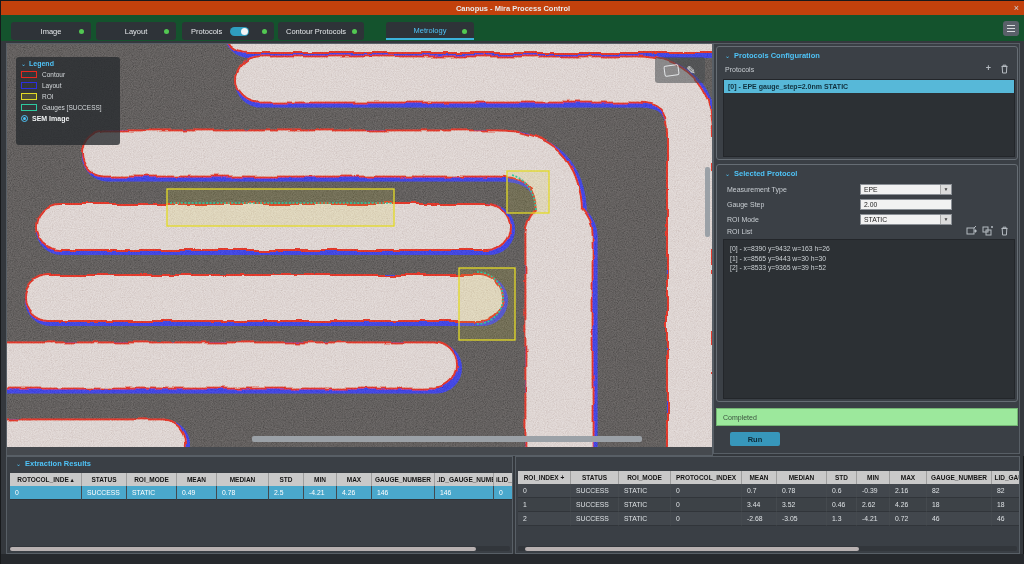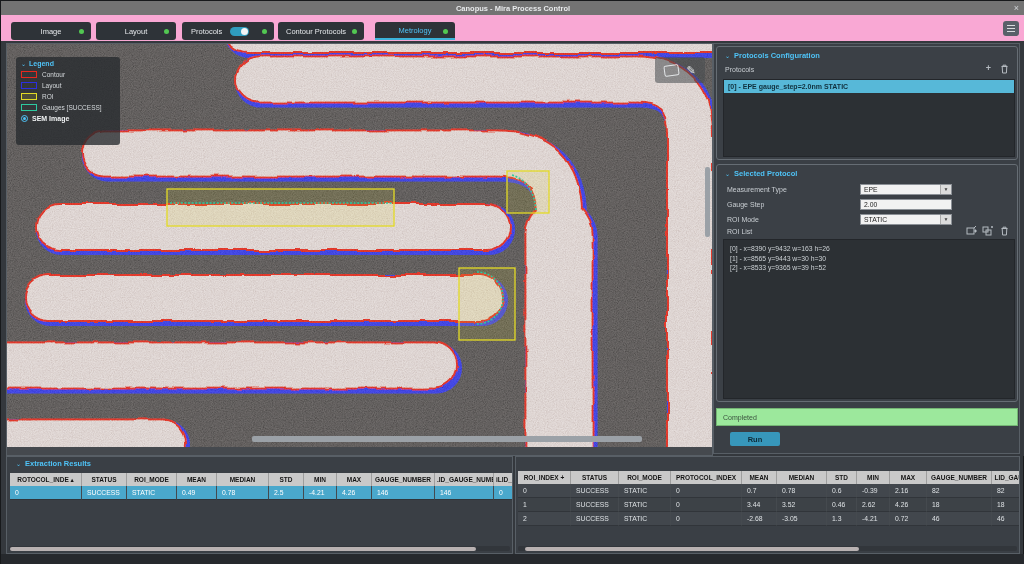--- a/index.html
+++ b/index.html
@@ -1,26 +1,26 @@
 <!DOCTYPE html>
 <html><head>
 <meta charset="utf-8">
 <style>
   html,body{margin:0;padding:0;background:#1d2023;}
   body{width:1024px;height:564px;position:relative;overflow:hidden;
        font-family:"Liberation Sans","DejaVu Sans",sans-serif;
        -webkit-font-smoothing:antialiased;}
   .app{position:absolute;inset:0;background:#34383d;border:1px solid #17191b;box-sizing:border-box;}
   
-  .titlebar{position:absolute;left:0;top:0;width:1024px;height:14px;background:#737373;
+  .titlebar{position:absolute;left:0;top:0;width:1024px;height:14px;background:#c2410c;
             display:flex;align-items:center;justify-content:center;}
   .titlebar .title{font-size:7.5px;font-weight:bold;color:#e8eaec;}
   .titlebar .close{position:absolute;right:6px;top:1px;color:#cfd3d6;font-size:9px;line-height:12px;cursor:default;}
   
-  .toolbar{position:absolute;left:0;top:14px;width:1024px;height:26px;background:#f9a8d4;border-bottom:1px solid #2c3034;}
+  .toolbar{position:absolute;left:0;top:14px;width:1024px;height:26px;background:#14532d;border-bottom:1px solid #2c3034;}
   .tab{position:absolute;top:7px;height:18px;background:#2e3338;border-radius:3px;
        display:flex;align-items:center;justify-content:center;box-sizing:border-box;}
   .tab .lbl{font-size:7.5px;color:#e4e7ea;}
   .tab .dot{position:absolute;right:7px;top:7px;width:5px;height:5px;border-radius:50%;background:#52c852;}
   .tab.active{border-bottom:2px solid #3bb3da;border-radius:3px 3px 0 0;}
   .tab.active .lbl{color:#4fc3f7;}
   .toggle{width:19px;height:9px;border-radius:5px;background:#2f9dbf;position:relative;margin-left:8px;}
   .toggle .knob{position:absolute;right:1px;top:1px;width:7px;height:7px;border-radius:50%;background:#f2f4f5;}
   .menu-btn{position:absolute;right:6px;top:6px;width:16px;height:15px;background:#596069;border-radius:3px;
             display:flex;flex-direction:column;align-items:center;justify-content:center;gap:2px;}
@@ -117,21 +117,21 @@
       <span class="lbl">Protocols</span>
       <span class="toggle">
           <span class="knob"></span>
         </span>
       <span class="dot"></span>
     </div>
     <div class="tab" style="left:277px;width:86px;justify-content:flex-start;padding-left:8px;">
       <span class="lbl">Contour Protocols</span>
       <span class="dot"></span>
     </div>
-    <div class="tab active" style="left:374px;width:80px;">
+    <div class="tab active" style="left:385px;width:88px;">
       <span class="lbl">Metrology</span>
       <span class="dot"></span>
     </div>
     <div class="menu-btn">
         <i></i>
         <i></i>
         <i></i>
       </div>
   </div>
 

